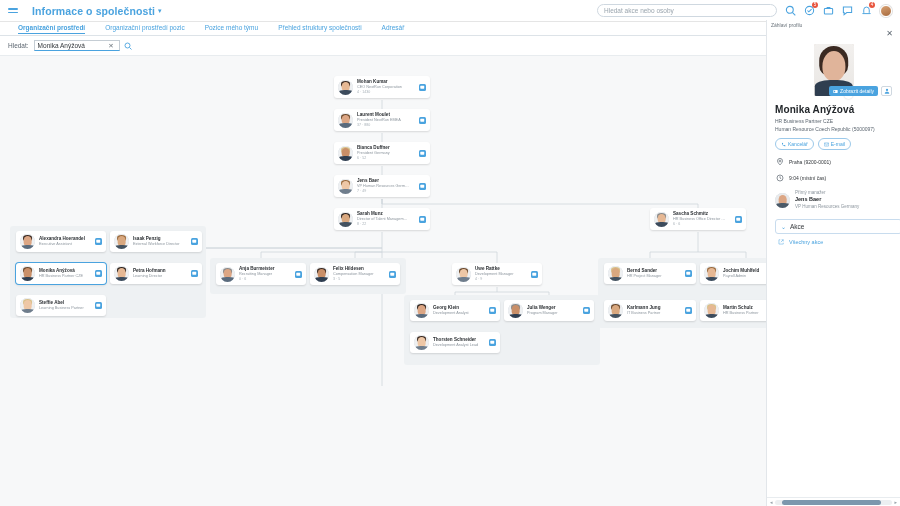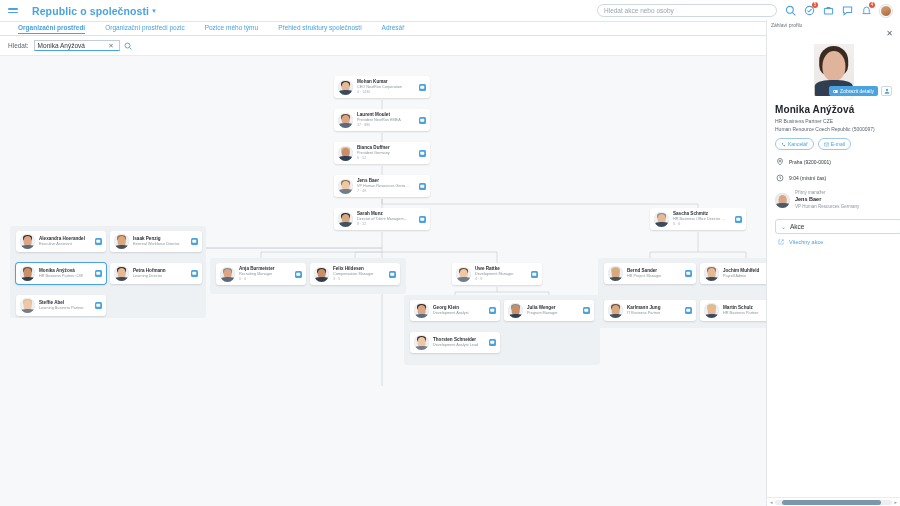--- a/index.html
+++ b/index.html
@@ -186,21 +186,21 @@
   .f-body { position:absolute; left:50%; bottom:0; transform:translateX(-50%); width:96%; height:30%; border-radius:40% 40% 0 0; }
 </style>
 </head>
 <body>
 
 <div class="topbar">
   <div class="hamburger">
     <i></i>
       <i></i>
   </div>
-  <span class="app-title">Republic o společnosti</span>
+  <span class="app-title">Informace o společnosti</span>
   <span class="caret-dn">▾</span>
 
   <div class="topbar-right">
     <div class="global-search">Hledat akce nebo osoby</div>
 
     <div class="ticon">
       <svg viewBox="0 0 16 16">
           <circle cx="7" cy="7" r="5" fill="none" stroke="#4aa3df" stroke-width="1.6"></circle>
           <line x1="11" y1="11" x2="15" y2="15" stroke="#4aa3df" stroke-width="1.6"></line>
         </svg>

